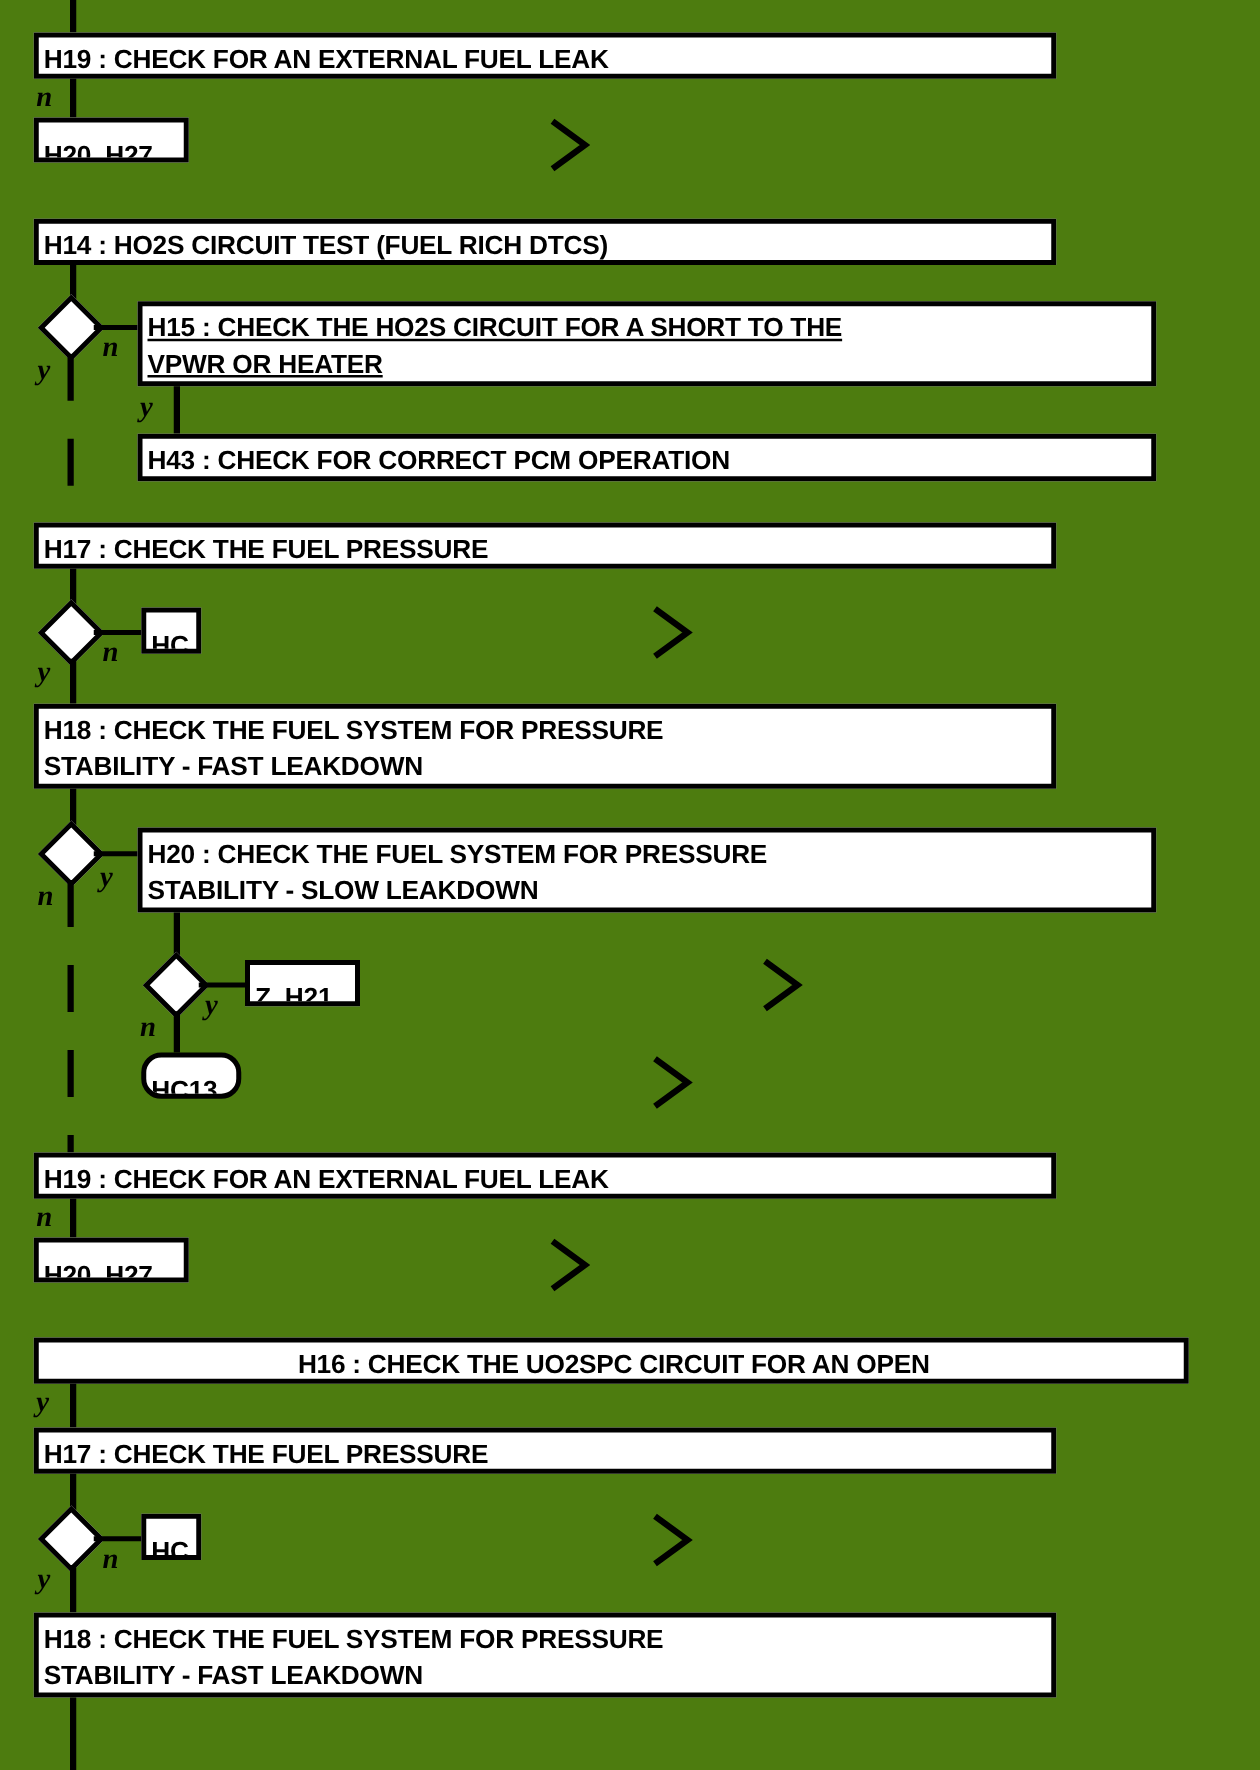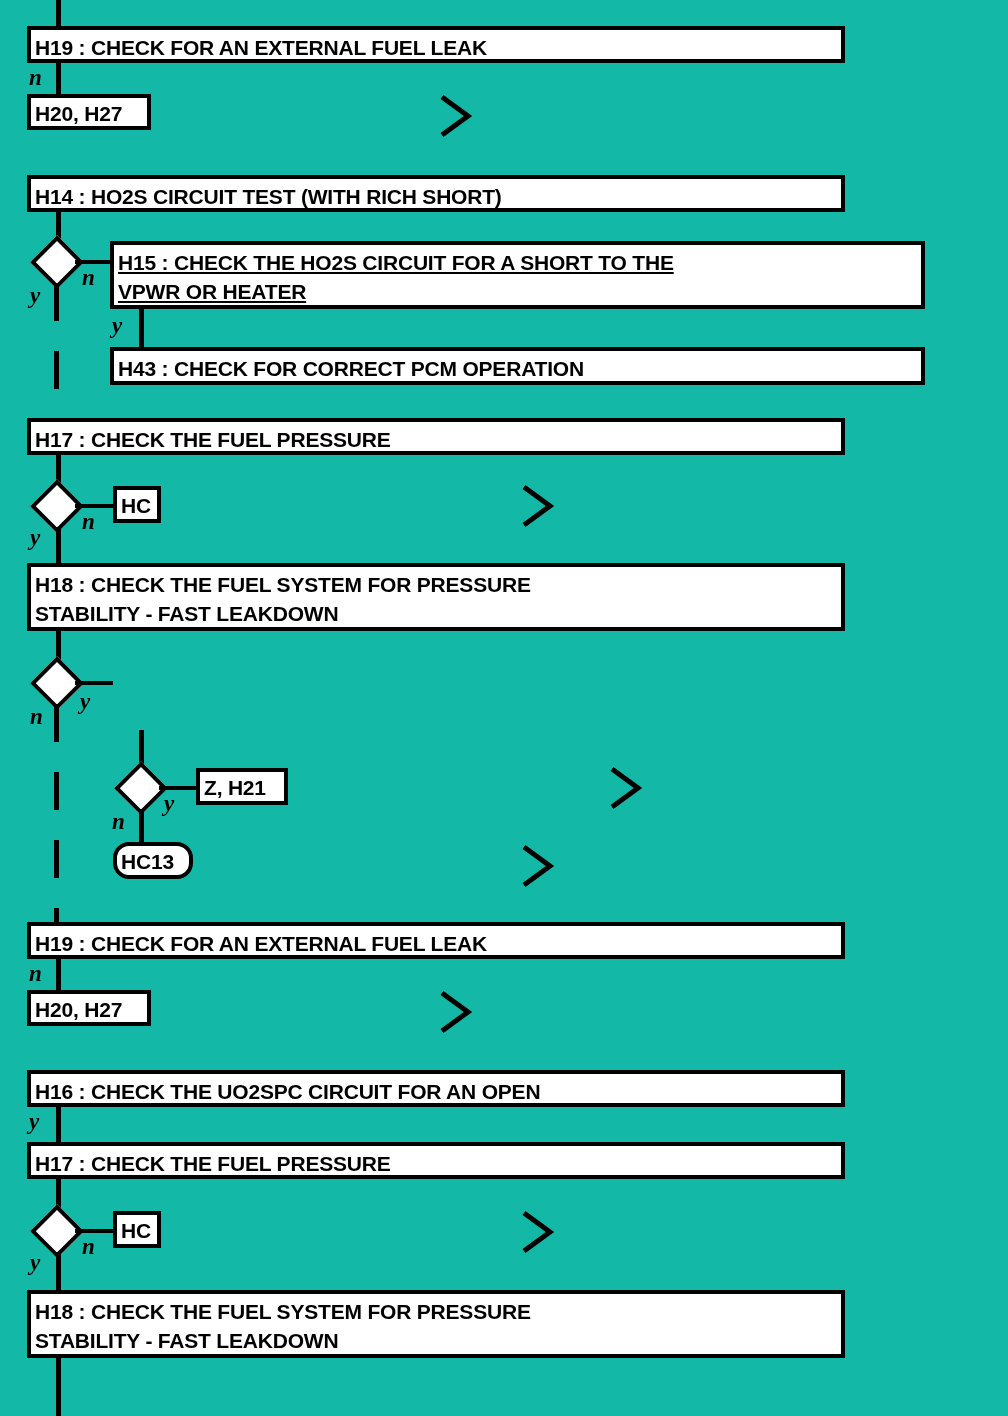--- a/index.html
+++ b/index.html
@@ -4,21 +4,21 @@
 <style>
   html, body {
     margin: 0;
     padding: 0;
     background: #ffffff;
   }
   #canvas {
     position: relative;
     width: 1008px;
     height: 1416px;
-    background: #14b8a6;
+    background: #4d7c0f;
     font-family: "Liberation Sans", sans-serif;
     overflow: hidden;
   }
   
   .node {
     position: absolute;
     box-sizing: border-box;
     border: 4px solid #000000;
     background: #ffffff;
     color: #000000;
@@ -27,21 +27,21 @@
     line-height: 29px;
     letter-spacing: -0.2px;
     padding: 3px 0 0 4px;
     white-space: pre-line;
     text-align: left;
     overflow: hidden;
   }
   .node.small {
     font-size: 21px;
     line-height: 27px;
-    padding: 2px 4px 0 4px;
+    padding: 13px 4px 0 4px;
   }
   
   .vline {
     position: absolute;
     width: 5px;
     background: #000000;
   }
   .vline.dashed {
     background: none;
     background-image: linear-gradient(to bottom,
@@ -101,21 +101,21 @@
   <div class="lbl" style="left:29px; top:66px;">n</div>
 
   <div class="node small" style="left:27px; top:94px; width:124px; height:36px;">H20, H27</div>
 
   <div class="chev" style="left:438px; top:93px;">
     <svg width="36" height="46" viewBox="0 0 36 46">
       <polyline points="4,4 30,23 4,42" fill="none" stroke="#000" stroke-width="5"></polyline>
     </svg>
   </div>
 
-  <div class="node" style="left:27px; top:175px; width:818px; height:37px;">H14 : HO2S CIRCUIT TEST (WITH RICH SHORT)</div>
+  <div class="node" style="left:27px; top:175px; width:818px; height:37px;">H14 : HO2S CIRCUIT TEST (FUEL RICH DTCS)</div>
 
   <div class="vline" style="left:56px; top:212px; height:30px;"></div>
 
   <div class="diamond" style="left:36px; top:241px; width:42px; height:42px;">
       <i></i>
     </div>
   <div class="hline" style="left:75px; top:260px; width:38px;"></div>
   <div class="lbl" style="left:30px; top:284px;">y</div>
   <div class="lbl" style="left:82px; top:266px;">n</div>
 
@@ -155,20 +155,22 @@
 
   <div class="vline" style="left:56px; top:631px; height:32px;"></div>
 
   <div class="diamond" style="left:36px; top:662px; width:42px; height:42px;">
       <i></i>
     </div>
   <div class="hline" style="left:75px; top:681px; width:38px;"></div>
   <div class="lbl" style="left:30px; top:705px;">n</div>
   <div class="lbl" style="left:80px; top:690px;">y</div>
 
+  <div class="node" style="left:110px; top:662px; width:815px; height:68px;">H20 : CHECK THE FUEL SYSTEM FOR PRESSURE
+STABILITY - SLOW LEAKDOWN</div>
 
   <div class="vline" style="left:139px; top:730px; height:38px;"></div>
 
   <div class="diamond" style="left:120px; top:767px; width:42px; height:42px;">
       <i></i>
     </div>
   <div class="hline" style="left:159px; top:786px; width:40px;"></div>
   <div class="lbl" style="left:112px; top:810px;">n</div>
   <div class="lbl" style="left:164px; top:792px;">y</div>
 
@@ -198,21 +200,21 @@
   <div class="lbl" style="left:29px; top:962px;">n</div>
 
   <div class="node small" style="left:27px; top:990px; width:124px; height:36px;">H20, H27</div>
 
   <div class="chev" style="left:438px; top:989px;">
     <svg width="36" height="46" viewBox="0 0 36 46">
       <polyline points="4,4 30,23 4,42" fill="none" stroke="#000" stroke-width="5"></polyline>
     </svg>
   </div>
 
-  <div class="node" style="left:27px; top:1070px; width:818px; height:37px;">H16 : CHECK THE UO2SPC CIRCUIT FOR AN OPEN</div>
+  <div class="node" style="left:27px; top:1070px; width:924px; height:37px;text-align:center;">H16 : CHECK THE UO2SPC CIRCUIT FOR AN OPEN</div>
 
   <div class="vline" style="left:56px; top:1107px; height:35px;"></div>
   <div class="lbl" style="left:29px; top:1110px;">y</div>
 
   <div class="node" style="left:27px; top:1142px; width:818px; height:37px;">H17 : CHECK THE FUEL PRESSURE</div>
 
   <div class="vline" style="left:56px; top:1179px; height:32px;"></div>
 
   <div class="diamond" style="left:36px; top:1210px; width:42px; height:42px;">
       <i></i>

